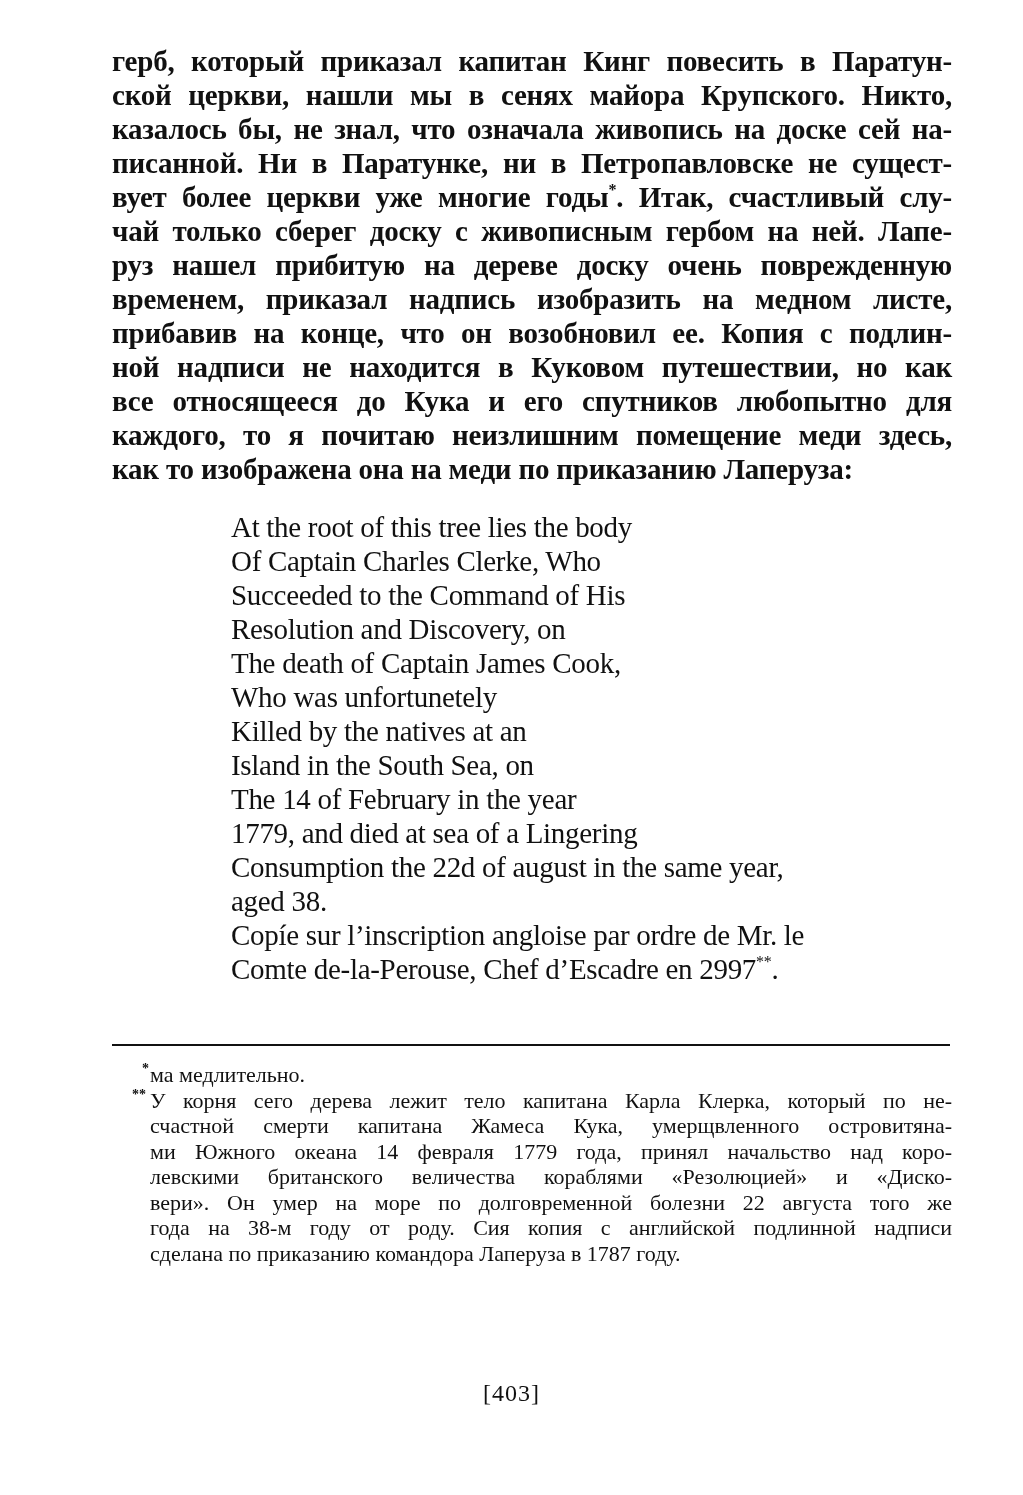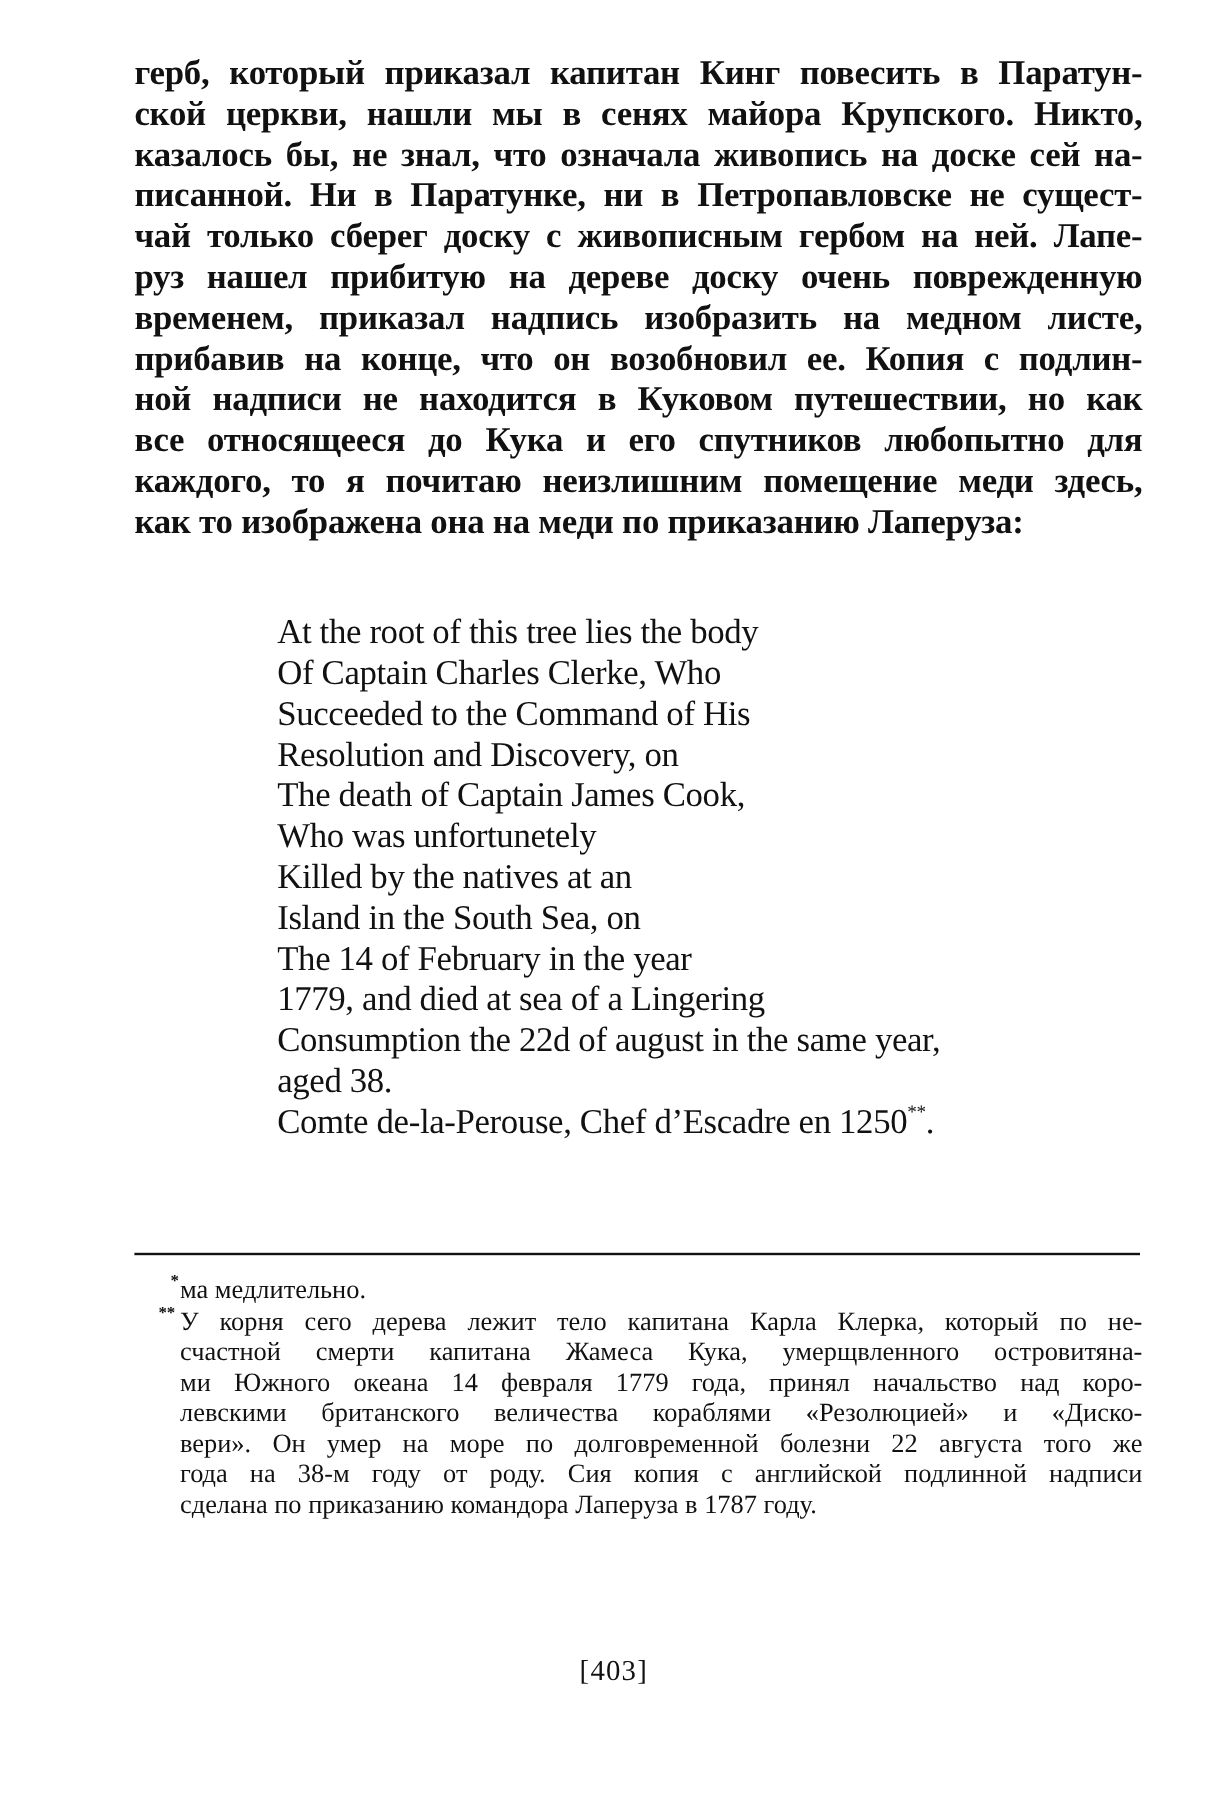--- a/index.html
+++ b/index.html
@@ -119,20 +119,21 @@
 </head>
 <body>
 
 <div class="page">
 
   <div class="main-text">
     <span class="main-line">герб, который приказал капитан Кинг повесить в Паратун-</span>
     <span class="main-line">ской церкви, нашли мы в сенях майора Крупского. Никто,</span>
     <span class="main-line">казалось бы, не знал, что означала живопись на доске сей на-</span>
     <span class="main-line">писанной. Ни в Паратунке, ни в Петропавловске не сущест-</span>
+    <span class="main-line"><span>вует более церкви уже многие годы</span><sup class="mark">*</sup><span>. Итак, счастливый слу-</span></span>
     <span class="main-line">чай только сберег доску с живописным гербом на ней. Лапе-</span>
     <span class="main-line">руз нашел прибитую на дереве доску очень поврежденную</span>
     <span class="main-line">временем, приказал надпись изобразить на медном листе,</span>
     <span class="main-line">прибавив на конце, что он возобновил ее. Копия с подлин-</span>
     <span class="main-line">ной надписи не находится в Куковом путешествии, но как</span>
     <span class="main-line">все относящееся до Кука и его спутников любопытно для</span>
     <span class="main-line">каждого, то я почитаю неизлишним помещение меди здесь,</span>
     <span class="main-line last">как то изображена она на меди по приказанию Лаперуза:</span>
   </div>
 
@@ -142,21 +143,22 @@
     <span class="verse-line">Succeeded to the Command of His</span>
     <span class="verse-line">Resolution and Discovery, on</span>
     <span class="verse-line">The death of Captain James Cook,</span>
     <span class="verse-line">Who was unfortunetely</span>
     <span class="verse-line">Killed by the natives at an</span>
     <span class="verse-line">Island in the South Sea, on</span>
     <span class="verse-line">The 14 of February in the year</span>
     <span class="verse-line">1779, and died at sea of a Lingering</span>
     <span class="verse-line">Consumption the 22d of august in the same year,</span>
     <span class="verse-line">aged 38.</span>
-    <span class="verse-line"><span>Comte de-la-Perouse, Chef d’Escadre en 1250</span><sup class="mark">**</sup><span>.</span></span>
+    <span class="verse-line">Copíe sur l’inscription angloise par ordre de Mr. le</span>
+    <span class="verse-line"><span>Comte de-la-Perouse, Chef d’Escadre en 2997</span><sup class="mark">**</sup><span>.</span></span>
   </div>
 
   <div class="separator"></div>
 
   <div class="footnotes">
     <div class="footnote">
       <span class="fn-marker">*</span>
       <span class="fn-line last">ма медлительно.</span>
     </div>
     <div class="footnote">

